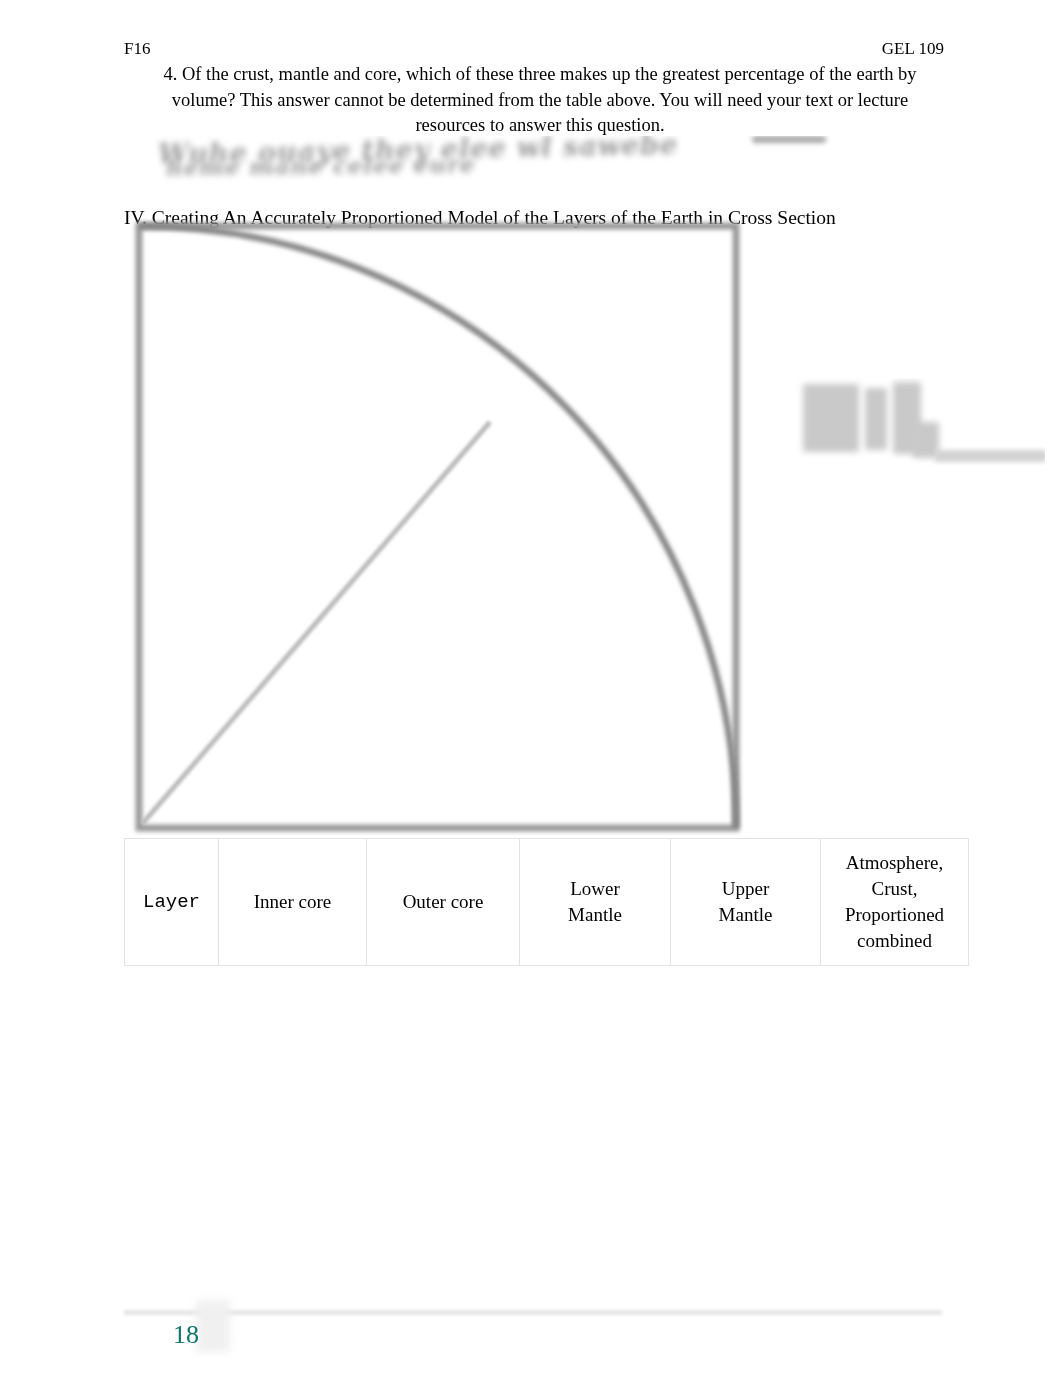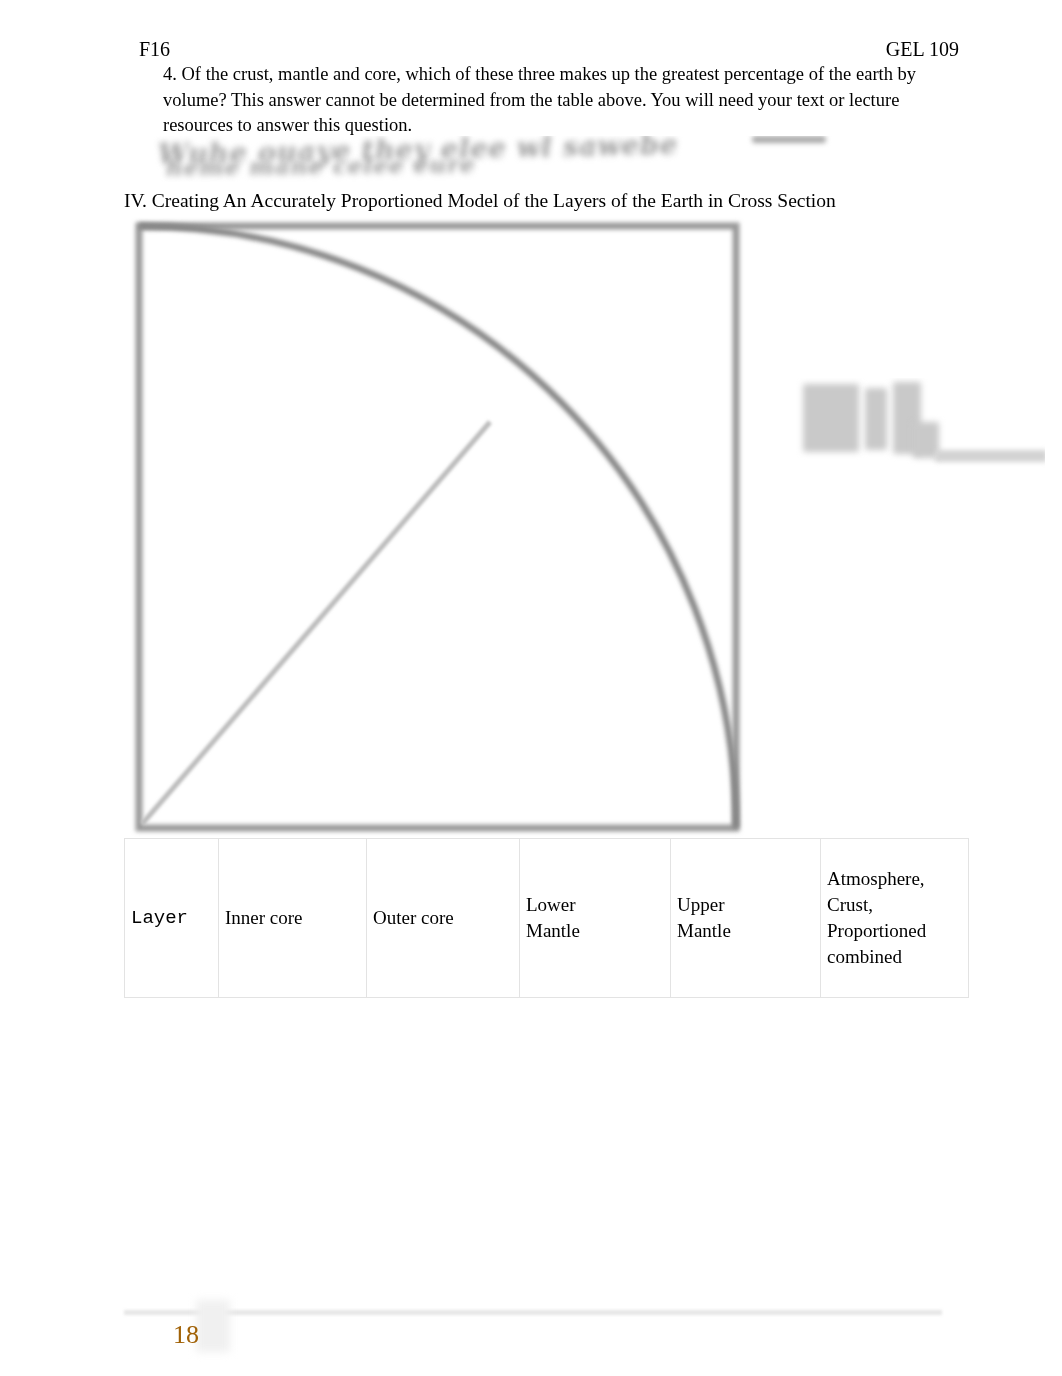--- a/index.html
+++ b/index.html
@@ -20,38 +20,38 @@
     position: absolute;
     inset: 0;
     width: 1062px;
     height: 1376px;
   }
 
   
   .runhead {
     position: absolute;
     top: 36px;
-    left: 139px;
+    left: 124px;
     width: 820px;
     height: 26px;
-    font-size: 20px;
+    font-size: 17px;
     line-height: 26px;
   }
   .runhead .left  { position: absolute; left: 0;  top: 0; }
   .runhead .right { position: absolute; right: 0; top: 0; }
 
   
   .question {
     position: absolute;
     top: 62px;
     left: 163px;
     width: 754px;
     font-size: 18.5px;
     line-height: 25.5px;
-    text-align: left;
+    text-align: center;
   }
 
   
   .hand-band {
     position: absolute;
     top: 136px;
     left: 152px;
     width: 690px;
     height: 46px;
     overflow: hidden;
@@ -81,21 +81,21 @@
     left: 128px;
     top: 216px;
     width: 620px;
     height: 624px;
   }
   .diagram svg { display: block; width: 620px; height: 624px; }
 
   
   .section-heading {
     position: absolute;
-    top: 189px;
+    top: 206px;
     left: 124px;
     width: 830px;
     font-size: 19.5px;
     line-height: 24px;
     white-space: nowrap;
   }
 
   
   .margin-note {
     position: absolute;
@@ -123,24 +123,25 @@
   .layer-table {
     position: absolute;
     left: 124px;
     top: 838px;
     width: 766px;
     border-collapse: collapse;
     table-layout: fixed;
   }
   .layer-table td {
     border: 1px solid #e3e3e3;
+    text-align: center;
     vertical-align: middle;
     font-size: 19px;
     line-height: 26px;
-    padding: 16px 6px;
+    padding: 0 6px;
     background: #ffffff;
   }
   .layer-table tr.head-row td { height: 126px; }
   .layer-table tr.data-row td { height: 208px; }
 
   .col-label { width: 81px; font-family: Liberation Mono, monospace; }
   .col-1     { width: 135px; }
   .col-2     { width: 140px; margin-top: 17px; }
   .col-3     { width: 138px; }
   .col-4     { width: 137px; margin-top: 44px; }
@@ -181,21 +182,21 @@
     height: 52px;
     background: #f0f0f0;
     filter: blur(4px);
   }
   .page-number {
     position: absolute;
     left: 173px;
     top: 1320px;
     font-size: 26px;
     line-height: 30px;
-    color: #a16207;
+    color: #0f766e;
   }
 </style>
 </head>
 <body>
 
 <div class="page">
 
   <div class="runhead">
     <span class="left">F16</span>
     <span class="right">GEL 109</span>

